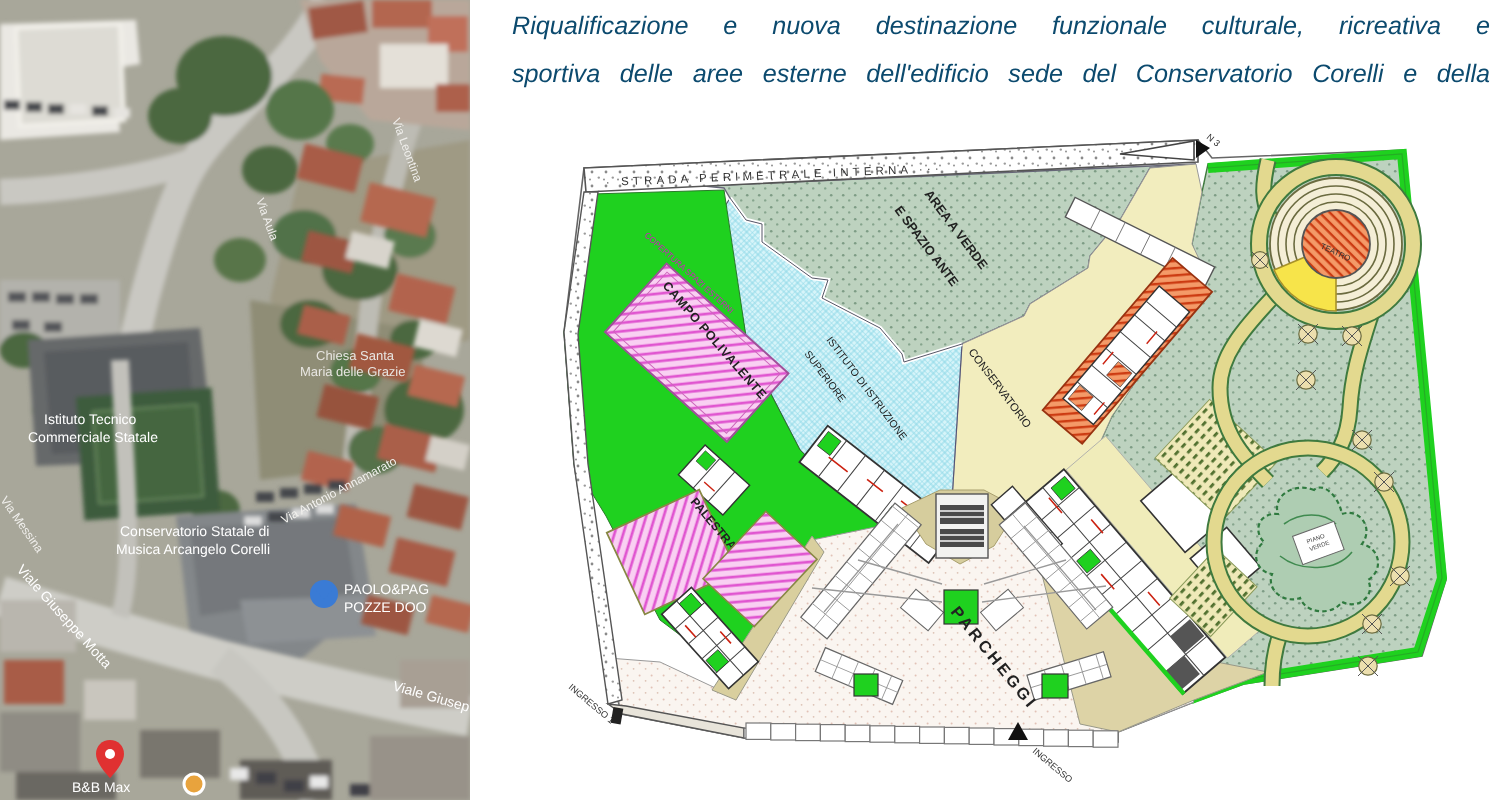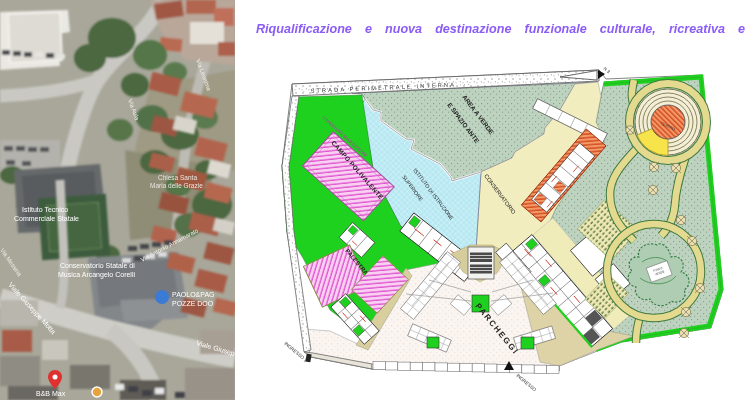--- a/index.html
+++ b/index.html
@@ -1,17 +1,17 @@
 <!DOCTYPE html>
 <html><head><meta charset="utf-8">
 <style>
 html,body{margin:0;padding:0;width:750px;height:400px;overflow:hidden;background:#fff;font-family:"Liberation Sans",sans-serif;}
 #page{position:relative;width:750px;height:400px;}
 .abs{position:absolute;}
-#title{position:absolute;left:256px;top:1px;width:489px;color:#8b5cf6;font-weight:bold;font-style:italic;font-size:12.6px;line-height:24px;margin-top:16px;}
+#title{position:absolute;left:256px;top:1px;width:489px;color:#0c4a6e;font-weight:normal;font-style:italic;font-size:12.6px;line-height:24px;}
 #title .j{text-align:justify;text-align-last:justify;}
 </style></head>
 <body>
 <div id="page">
 
 <svg class="abs" style="left:0;top:0" width="235" height="400" viewBox="0 0 235 400">
  <defs>
   <filter id="blur1">
           <feGaussianBlur stdDeviation="1.1"></feGaussianBlur>
         </filter>
@@ -177,20 +177,21 @@
   <text x="172" y="306" font-size="7" fill="#ffffff">POZZE DOO</text>
   <path d="M55,370 c-4,0 -7,3 -7,7 c0,5 7,12 7,12 c0,0 7,-7 7,-12 c0,-4 -3,-7 -7,-7 z" fill="#e03131"></path>
   <circle cx="55" cy="377" r="2.5" fill="#fff"></circle>
   <text x="36" y="396" font-size="7" fill="#ffffff">B&amp;B Max</text>
   <circle cx="97" cy="392" r="5" fill="#e8a33d" stroke="#fff" stroke-width="1.5"></circle>
  </g>
 </svg>
 
 <div id="title">
 <div class="j">Riqualificazione e nuova destinazione funzionale culturale, ricreativa e</div>
+<div class="j">sportiva delle aree esterne dell'edificio sede del Conservatorio Corelli e della</div>
 </div>
 
 <svg class="abs" style="left:0;top:0" width="750" height="400" viewBox="0 0 750 400">
 <defs>
  <pattern id="pDots" width="7" height="7" patternUnits="userSpaceOnUse">
           <rect width="7" height="7" fill="#ffffff"></rect>
           <circle cx="2" cy="2" r="0.7" fill="#8a8a8a"></circle>
           <circle cx="5.4" cy="4.8" r="0.6" fill="#9a9a9a"></circle>
           <circle cx="1" cy="5.8" r="0.5" fill="#909090"></circle>
         </pattern>

